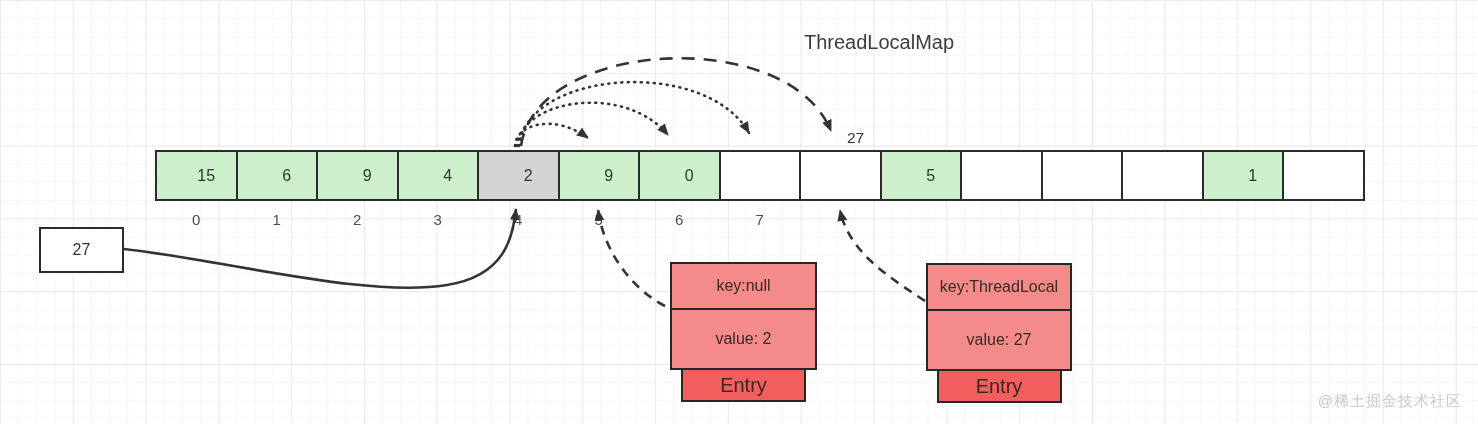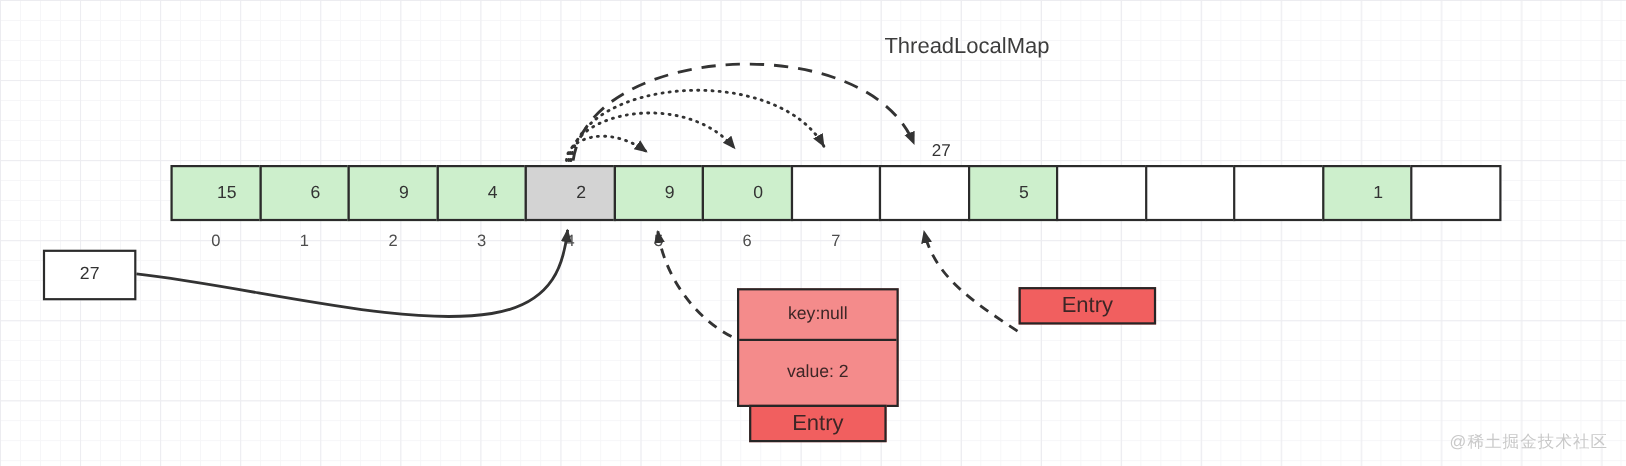--- a/index.html
+++ b/index.html
@@ -82,20 +82,24 @@
 
   <div class="entry-box" style="left:670px;top:262px;">
     <div class="entry-main">
       <div class="entry-row key">key:null</div>
       <div class="entry-row">value: 2</div>
     </div>
     <div class="entry-footer">Entry</div>
   </div>
 
   <div class="entry-box" style="left:926px;top:263px;">
+    <div class="entry-main" style="width:146px;">
+      <div class="entry-row key">key:ThreadLocal</div>
+      <div class="entry-row">value: 27</div>
+    </div>
     <div class="entry-footer">Entry</div>
   </div>
 
   <svg class="arrows" width="1478" height="424" viewBox="0 0 1478 424">
     <defs>
       <marker id="ah" markerUnits="userSpaceOnUse" markerWidth="14" markerHeight="12" refX="11" refY="5" orient="auto">
         <path d="M0,0 L12,5 L0,10 z" fill="#333"></path>
       </marker>
     </defs>
 

